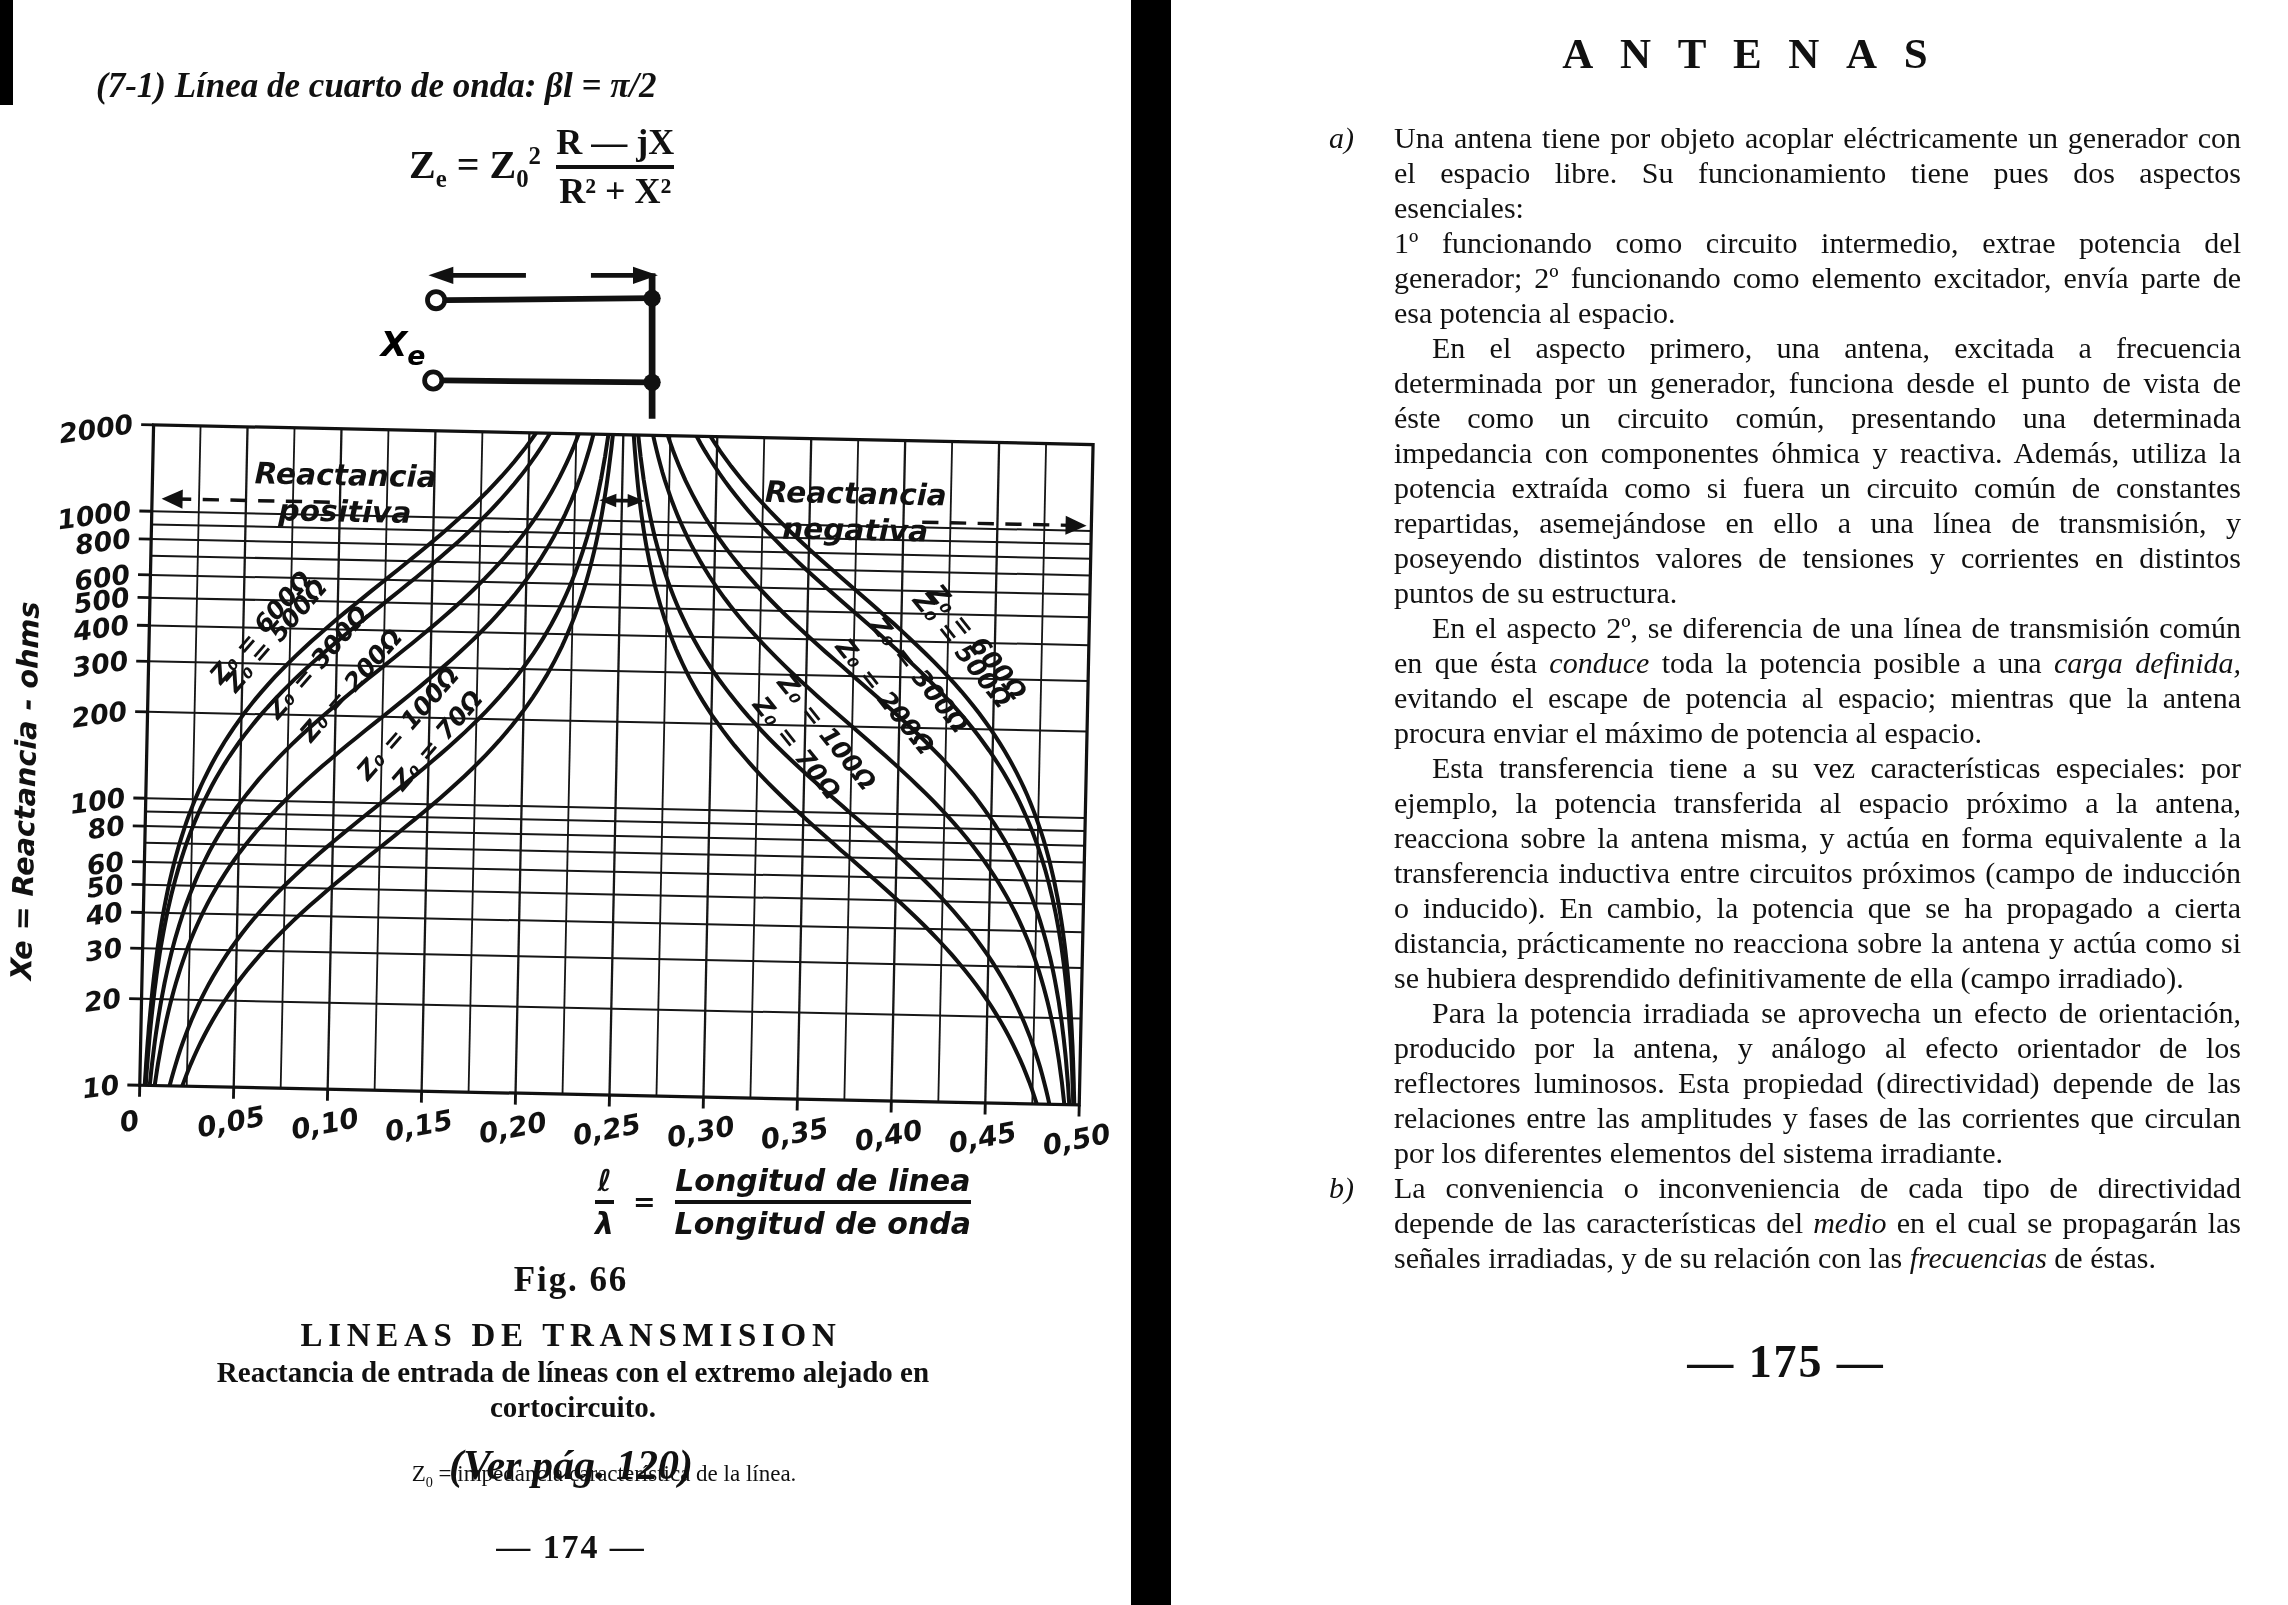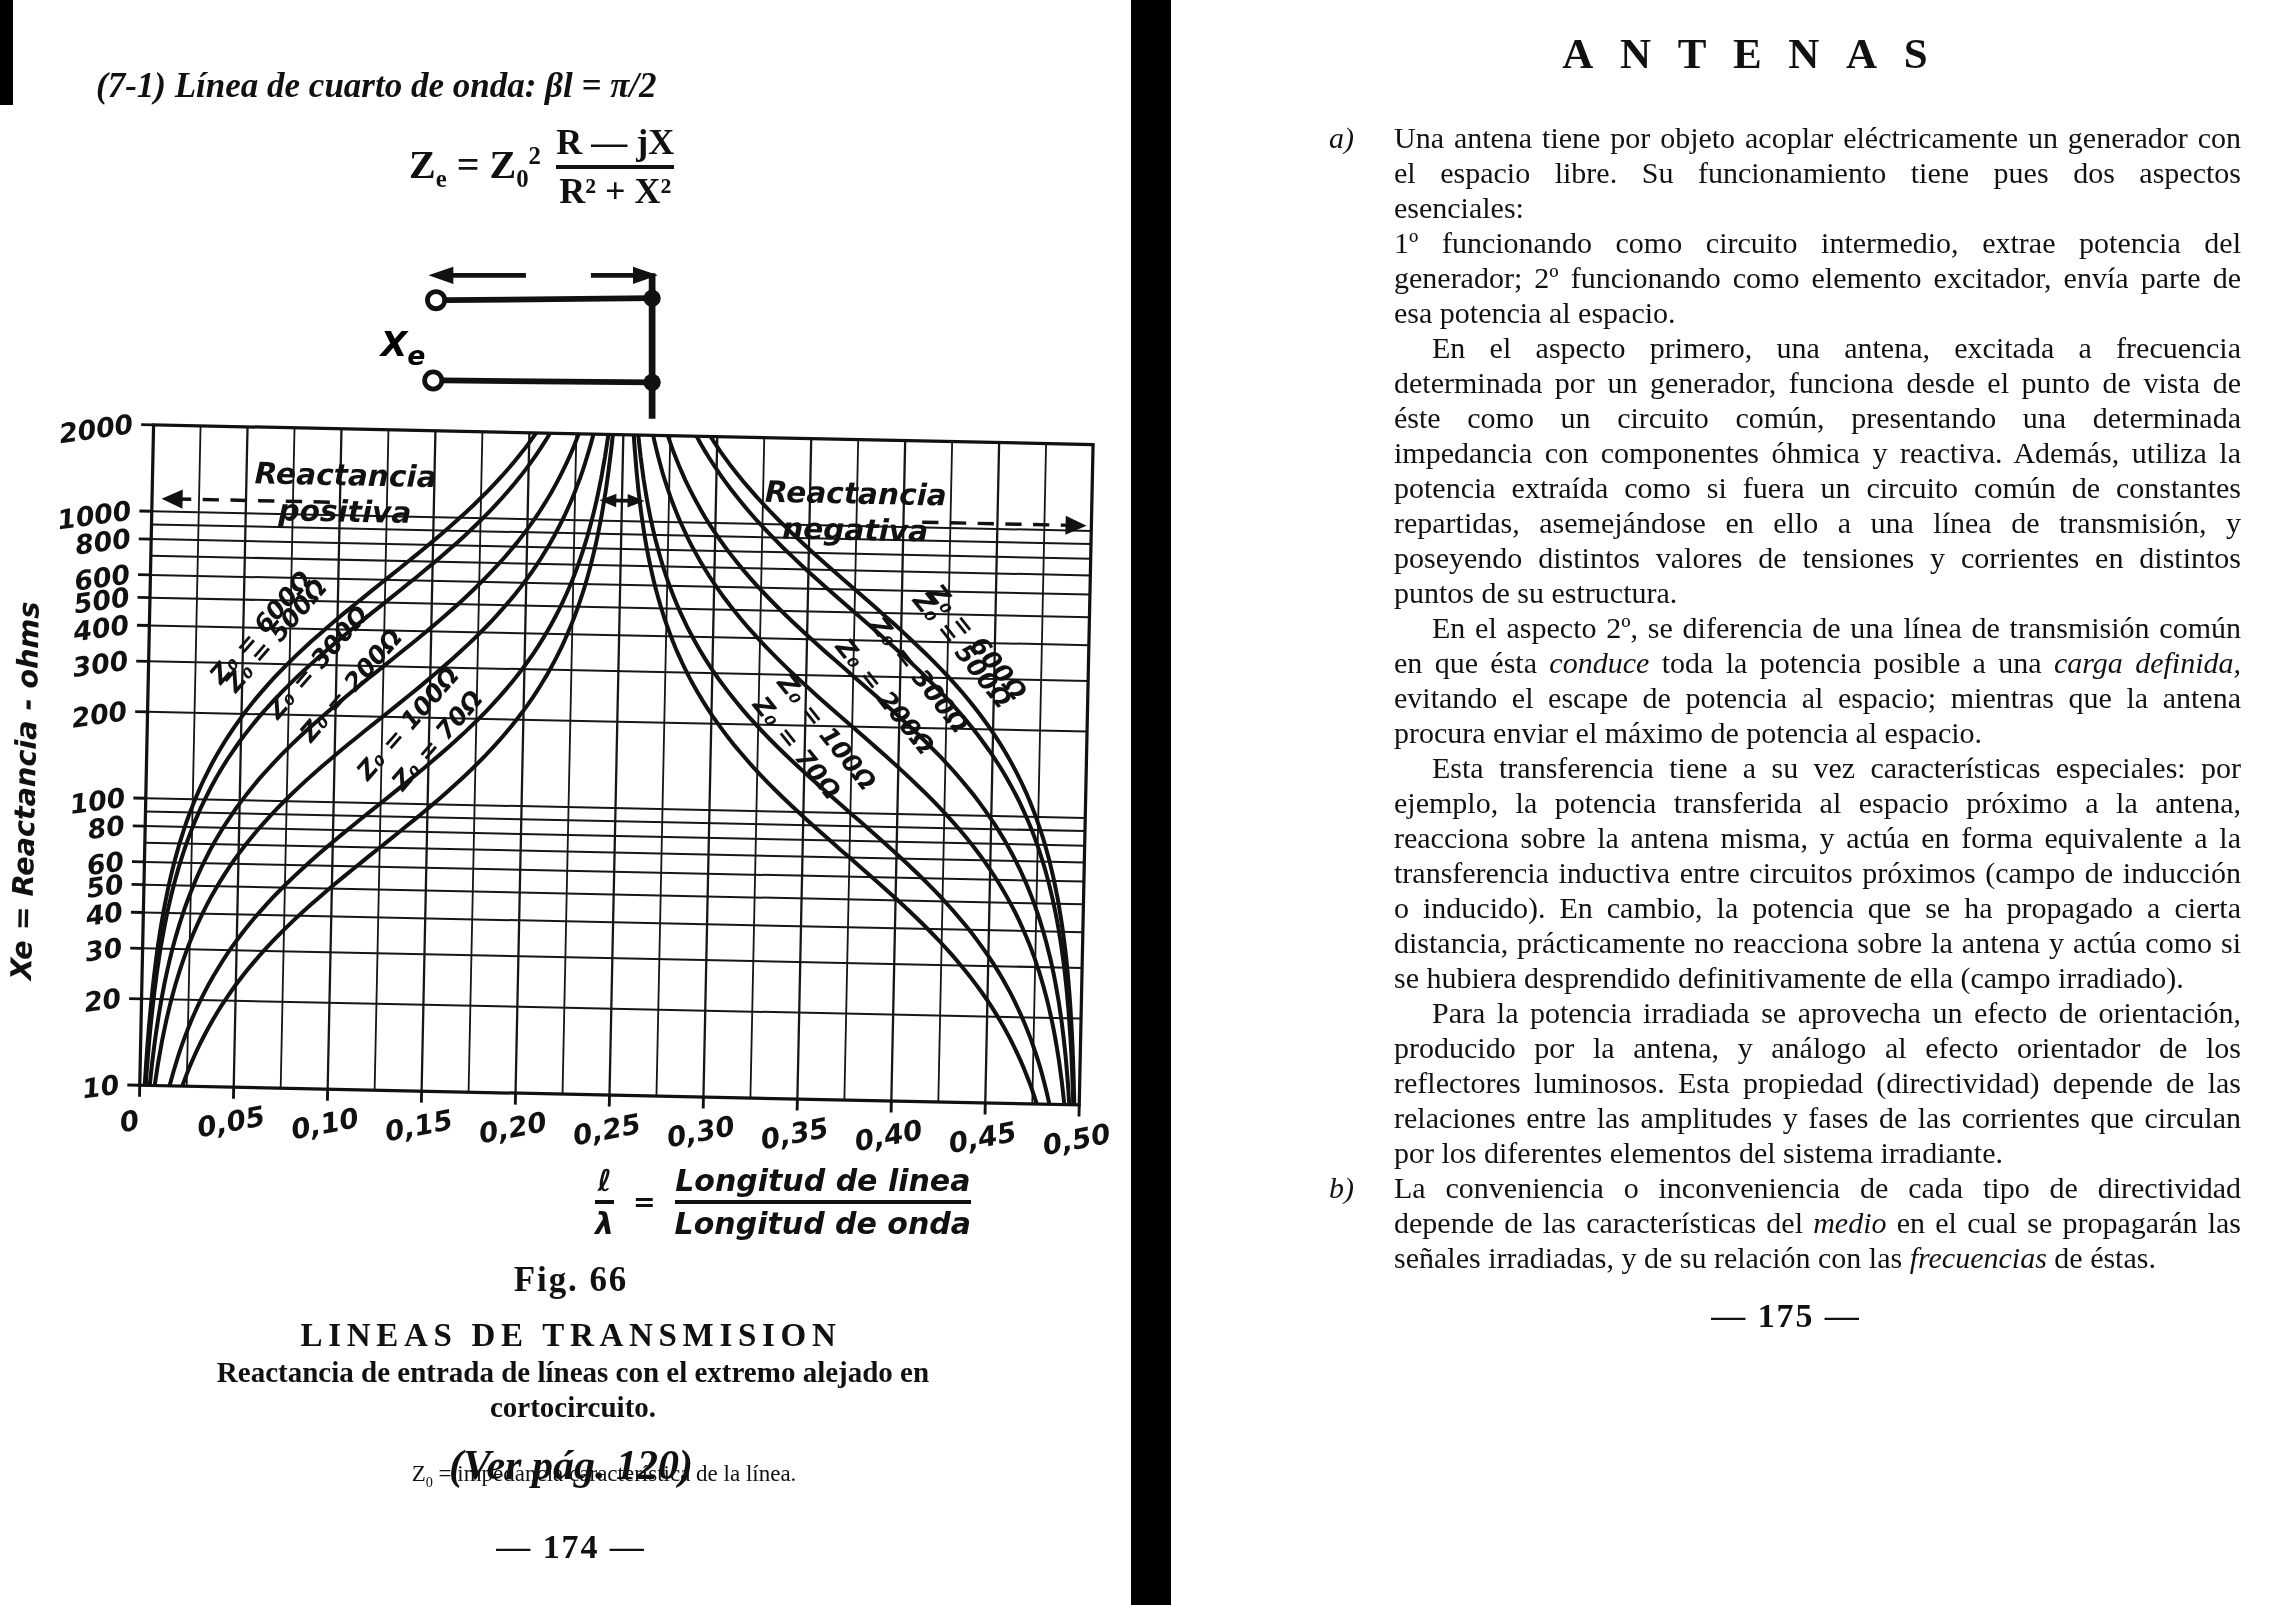--- a/index.html
+++ b/index.html
@@ -38,22 +38,22 @@
   #gutter{left:1131px;top:0;width:40px;height:1606px;background:#000;}
   #corner-mark{left:0;top:0;width:13.4px;height:105px;background:#000;}
 
   
   #right-page{left:1243px;top:29px;width:1004px;}
   #right-header{text-align:center;font-size:43px;font-weight:bold;letter-spacing:0.62em;text-indent:0.62em;margin:0 0 42px 0;}
   #body-text{margin-left:88px;width:910px;font-size:30px;line-height:35px;}
   .para{margin:0;text-align:justify;position:relative;padding-left:63px;}
   .para.indent{text-indent:38px;}
   .para .marker{position:absolute;left:-1.9px;top:0;font-style:italic;}
-  #page-number-right{margin-left:88px;width:910px;text-align:center;font-size:34px;font-weight:bold;
-     letter-spacing:1.9px;margin-top:22px;}
+  #page-number-right{margin-left:88px;width:910px;text-align:center;font-size:46px;font-weight:bold;
+     letter-spacing:1.9px;margin-top:60px;}
 </style>
 </head>
 <body>
 
 <div class="abs" id="gutter"></div>
 <div class="abs" id="corner-mark"></div>
 
 <div class="abs" id="section-heading">(7-1)  Línea de cuarto de onda:  βl = π/2</div>
 
 <div class="abs" id="ze-formula">

